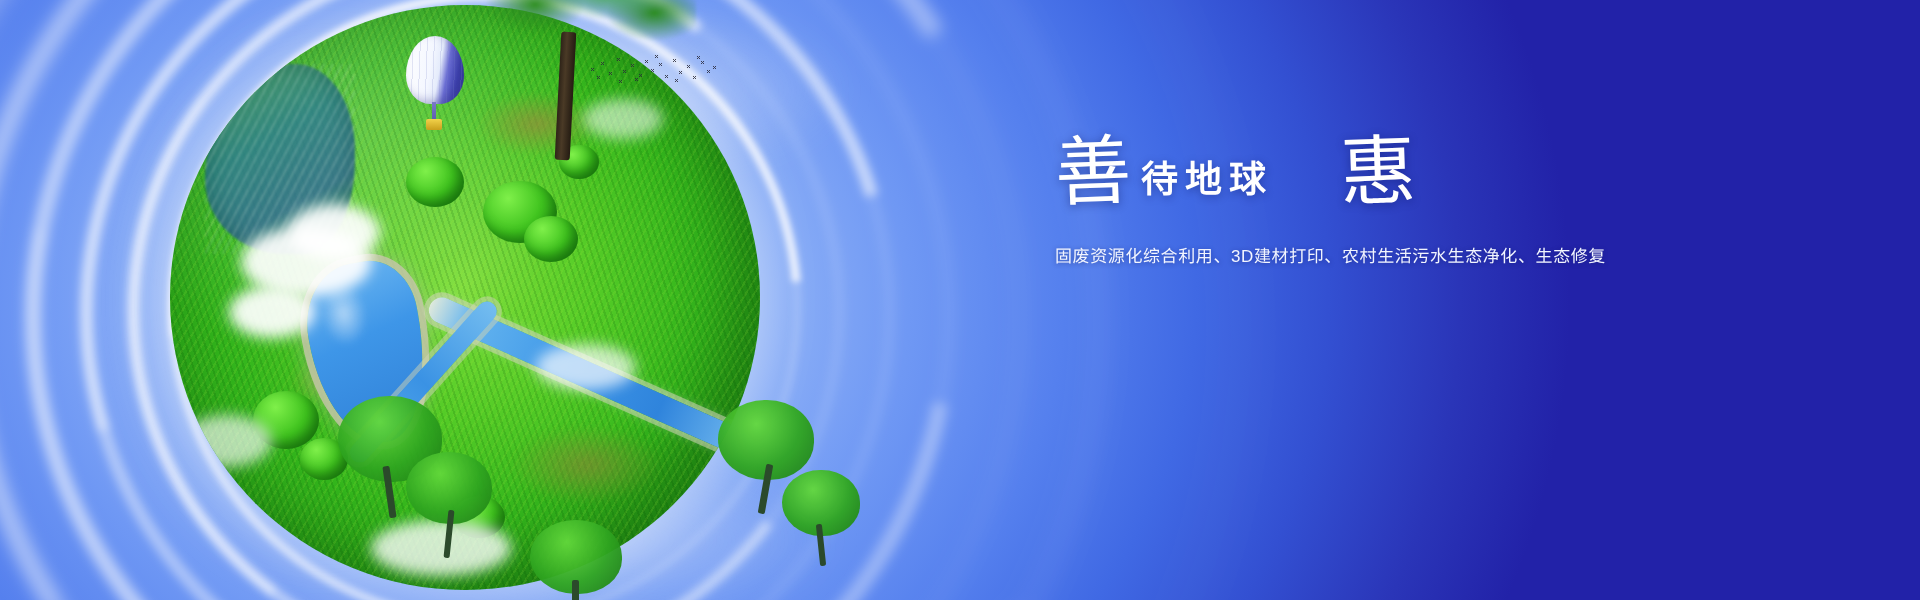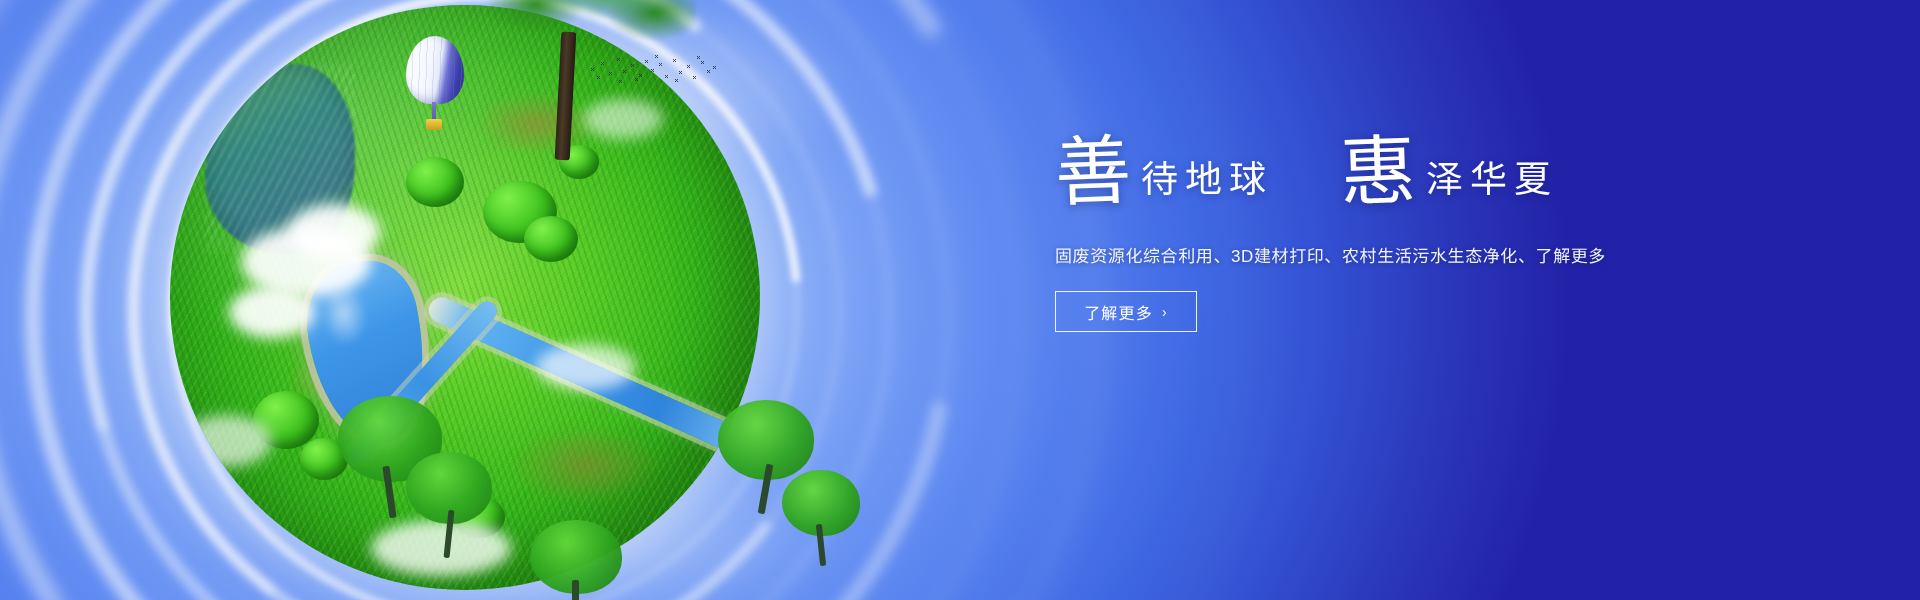--- a/index.html
+++ b/index.html
@@ -191,21 +191,21 @@
   .hl-big{
     font-family:"DejaVu Serif","Liberation Serif",serif;
     font-size:76px;line-height:1;color:#ffffff;font-weight:400;
     letter-spacing:0;
     text-shadow:0 2px 10px rgba(10,20,90,.45);
     transform:translateY(6px) rotate(-2deg);
     display:inline-block;
   }
   .hl-small{
     font-family:"DejaVu Serif","Liberation Serif",serif;
-    font-size:37px;line-height:1;color:#ffffff;font-weight:400;
+    font-size:37px;line-height:1;color:#ffffff;font-weight:700;
     letter-spacing:7px;margin-left:10px;
     text-shadow:0 2px 8px rgba(10,20,90,.4);
     display:inline-block;
   }
   .hl-gap{display:inline-block;width:58px;}
 
   .subtitle{
     margin-top:20px;
     font-size:25px;color:#ffffff;letter-spacing:9px;
     font-weight:400;white-space:nowrap;
@@ -347,26 +347,21 @@
   <div class="content">
 
     <div class="headline">
       <span class="hl-group">
         <span class="hl-big">善</span>
         <span class="hl-small">待地球</span>
       </span>
       <span class="hl-gap"></span>
       <span class="hl-group">
         <span class="hl-big">惠</span>
-        <span class="hl-small">泽华夏</span>
       </span>
     </div>
 
 
-    <div class="desc">固废资源化综合利用、3D建材打印、农村生活污水生态净化、了解更多</div>
-
-    <button class="cta">
-      <span>了解更多</span>
-      <span class="chev">›</span>
-    </button>
+    <div class="desc">固废资源化综合利用、3D建材打印、农村生活污水生态净化、生态修复</div>
+
 
   </div>
 </div>
 
 </body></html>

